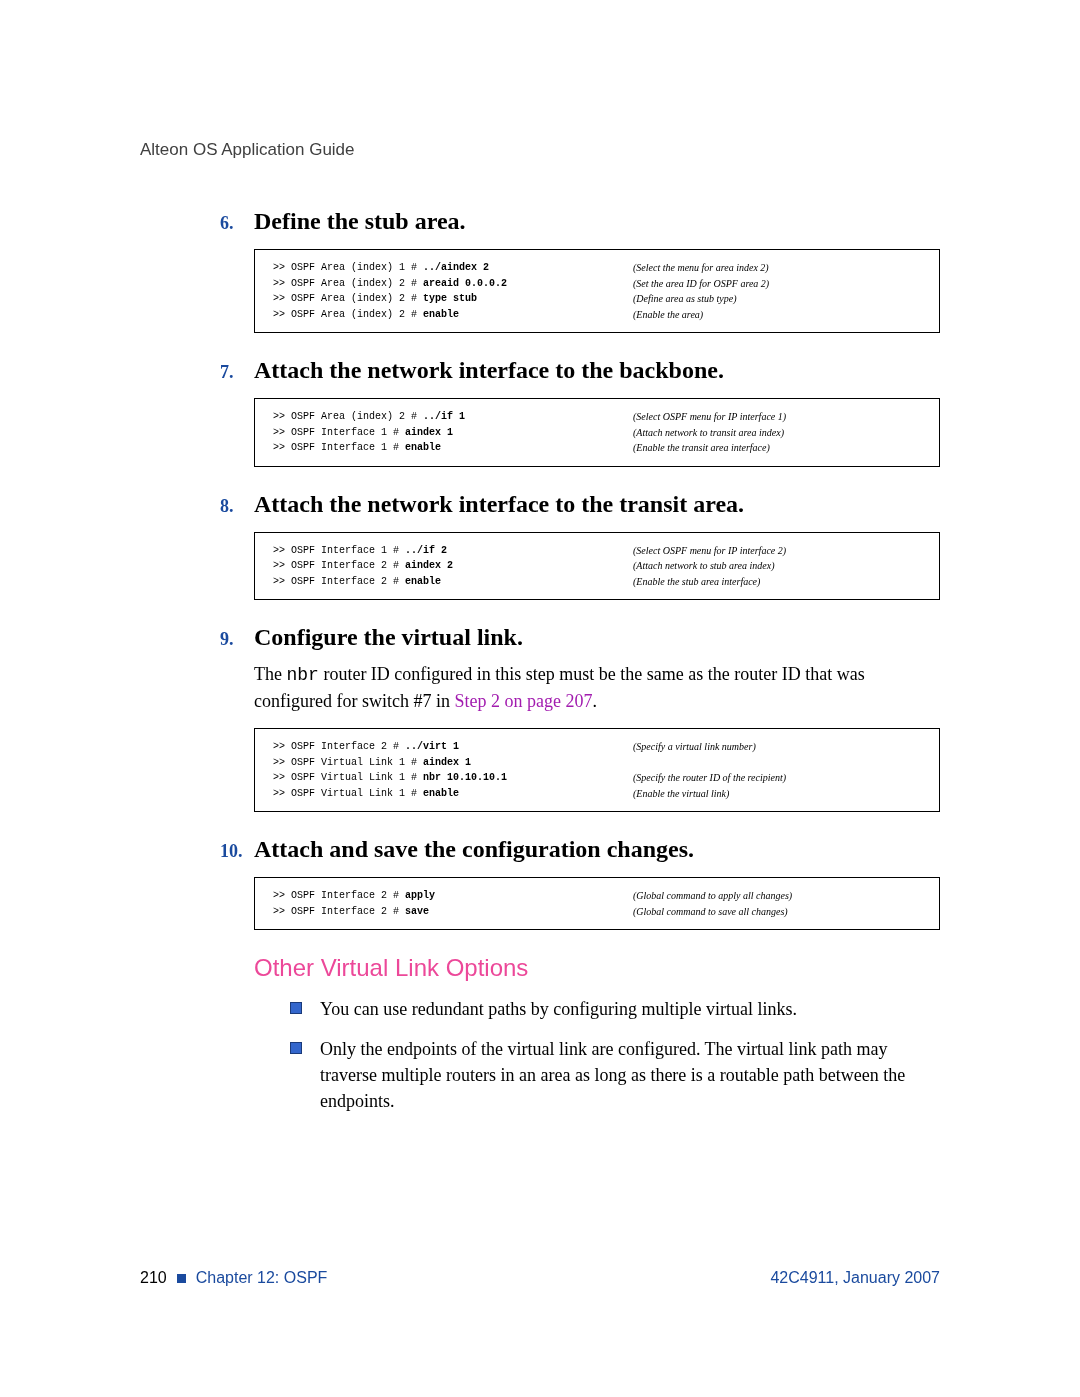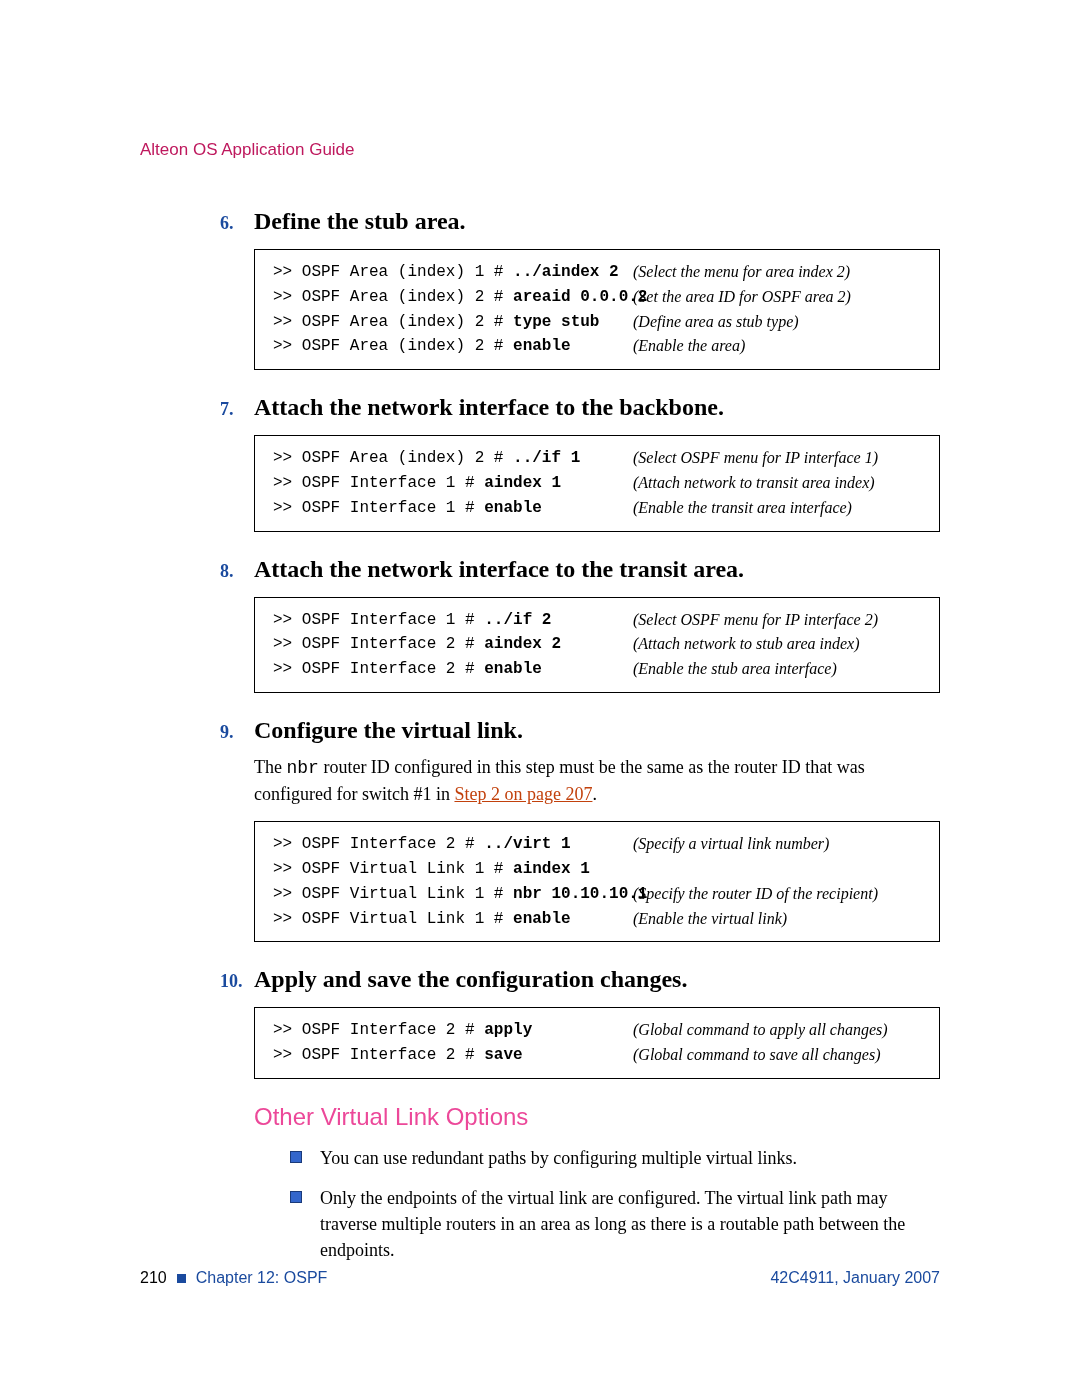--- a/index.html
+++ b/index.html
@@ -11,21 +11,21 @@
     width: 1080px;
   }
   .page {
     width: 1080px;
     height: 1397px;
     position: relative;
     box-sizing: border-box;
     padding: 140px 140px 0 140px;
   }
   .guide-header {
-    color: #be185d;
+    color: #404040;
     font-family: "Segoe UI", "Myriad Pro", Arial, sans-serif;
     font-size: 17px;
     margin-bottom: 48px;
     margin-left: 0;
   }
   .content {
     margin-left: 80px;
   }
   .step-row {
     display: flex;
@@ -41,21 +41,21 @@
     font-size: 18px;
   }
   .step-title {
     font-weight: bold;
     font-size: 24px;
   }
   .cmdbox {
     border: 1px solid #000;
     margin: 14px 0 24px 34px;
     padding: 10px 16px 10px 18px;
-    font-size: 16px;
+    font-size: 10px;
     line-height: 1.55;
     position: relative;
   }
   .cmdline {
     display: flex;
     white-space: nowrap;
   }
   .cmd-left {
     font-family: "Courier New", Courier, monospace;
     width: 360px;
@@ -71,22 +71,21 @@
   .para {
     font-size: 18px;
     line-height: 1.45;
     margin: 6px 0 6px 34px;
   }
   .inline-code {
     font-family: "Courier New", Courier, monospace;
     margin-top: 7px;
   }
   .link {
-    color: #c2410c;
-    text-decoration: underline;
+    color: #a21caf;
   }
   .subsection {
     color: #ec4899;
     font-family: "Segoe UI", "Myriad Pro", Arial, sans-serif;
     font-size: 24px;
     margin: 22px 0 14px 34px;
   }
   .bullet-row {
     display: flex;
     margin: 0 0 14px 34px;
@@ -196,21 +195,21 @@
           <span class="cmd-left"><span>&gt;&gt; OSPF Interface 2 # </span><span class="cmd-left-strong">enable</span></span>
           <span class="cmd-comment">(Enable the stub area interface)</span>
         </div>
     </div>
 
     <div class="step-row">
       <div class="step-num">9.</div>
       <div class="step-title">Configure the virtual link.</div>
     </div>
     <div class="para">
-      <span>The </span><span class="inline-code">nbr</span><span> router ID configured in this step must be the same as the router ID that was configured for switch #1 in </span><span class="link">Step 2 on page 207</span><span>.</span>
+      <span>The </span><span class="inline-code">nbr</span><span> router ID configured in this step must be the same as the router ID that was configured for switch #7 in </span><span class="link">Step 2 on page 207</span><span>.</span>
     </div>
     <div class="cmdbox">
       <div class="cmdline">
           <span class="cmd-left"><span>&gt;&gt; OSPF Interface 2 # </span><span class="cmd-left-strong">../virt 1</span></span>
           <span class="cmd-comment">(Specify a virtual link number)</span>
         </div>
       <div class="cmdline">
           <span class="cmd-left"><span>&gt;&gt; OSPF Virtual Link 1 # </span><span class="cmd-left-strong">aindex 1</span></span>
         </div>
       <div class="cmdline">
@@ -218,21 +217,21 @@
           <span class="cmd-comment">(Specify the router ID of the recipient)</span>
         </div>
       <div class="cmdline">
           <span class="cmd-left"><span>&gt;&gt; OSPF Virtual Link 1 # </span><span class="cmd-left-strong">enable</span></span>
           <span class="cmd-comment">(Enable the virtual link)</span>
         </div>
     </div>
 
     <div class="step-row">
       <div class="step-num">10.</div>
-      <div class="step-title">Apply and save the configuration changes.</div>
+      <div class="step-title">Attach and save the configuration changes.</div>
     </div>
     <div class="cmdbox">
       <div class="cmdline">
           <span class="cmd-left"><span>&gt;&gt; OSPF Interface 2 # </span><span class="cmd-left-strong">apply</span></span>
           <span class="cmd-comment">(Global command to apply all changes)</span>
         </div>
       <div class="cmdline">
           <span class="cmd-left"><span>&gt;&gt; OSPF Interface 2 # </span><span class="cmd-left-strong">save</span></span>
           <span class="cmd-comment">(Global command to save all changes)</span>
         </div>

